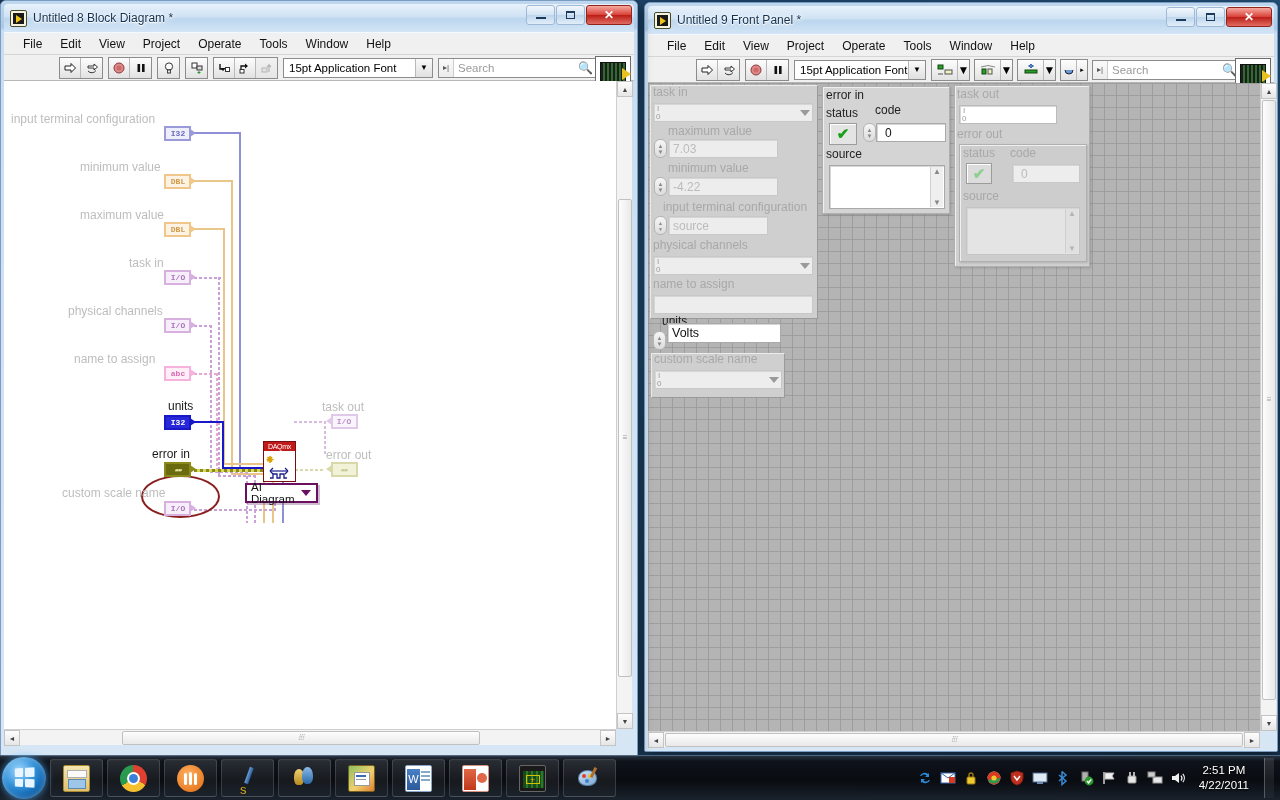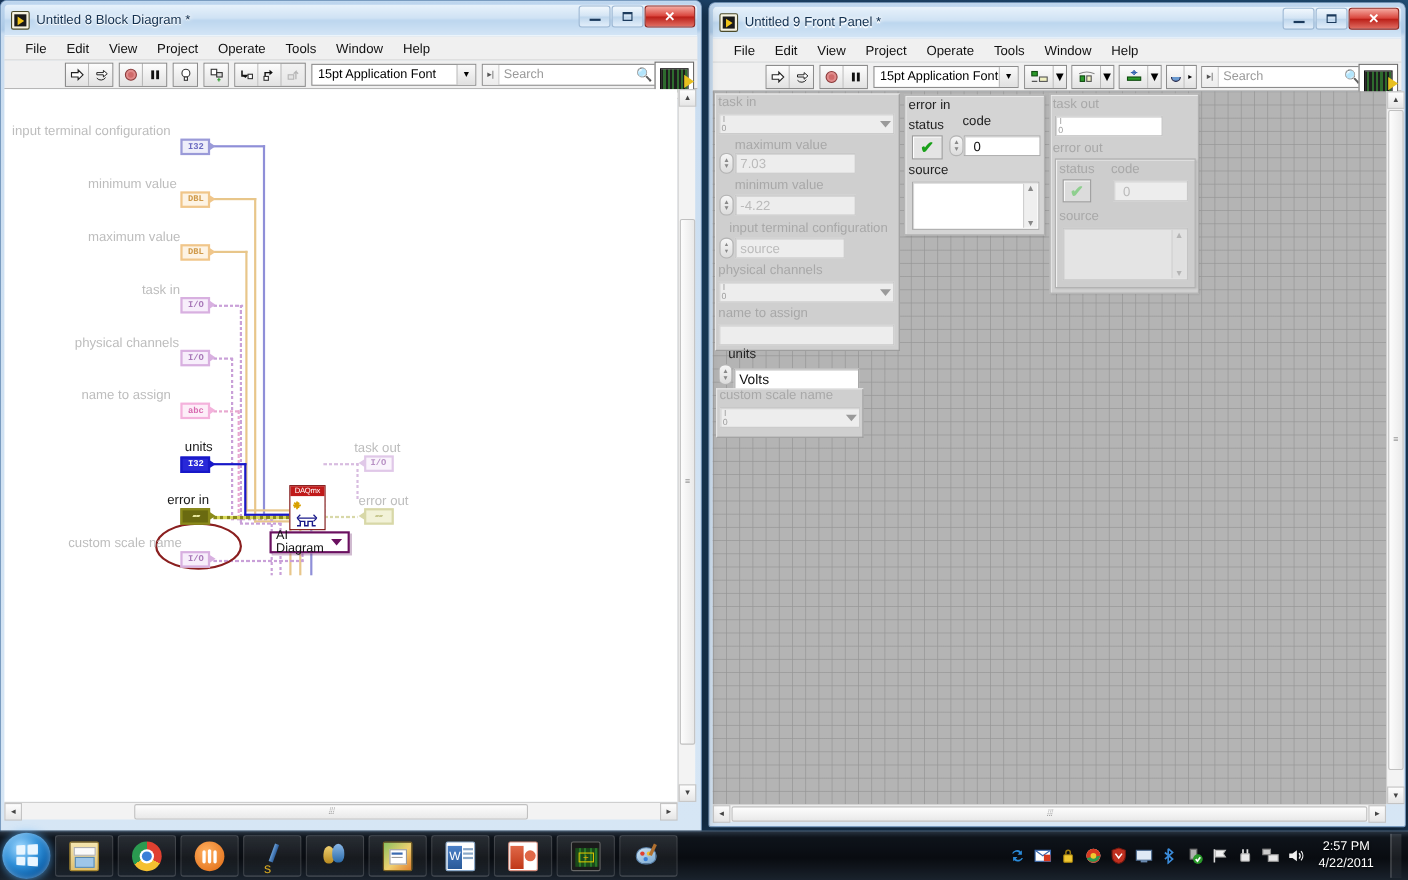--- a/index.html
+++ b/index.html
@@ -436,21 +436,21 @@
       <span class="combo-arrow"></span>
     </div>
 
     <span class="fp-cap" style="left:5px; top:194px;">name to assign</span>
     <div class="fp-box dim" style="left:5px; top:212px; width:160px; height:19px;">
       <span></span>
     </div>
 
     <span class="fp-cap on" style="left:14px; top:231px;">units</span>
     <div class="spinner" style="left:5px; top:248px;">▲<br>▼</div>
-    <div class="fp-box on" style="left:19px; top:252px; width:114px; height:20px; font-size:12.5px;">
+    <div class="fp-box on" style="left:19px; top:240px; width:114px; height:20px; font-size:12.5px;">
       <span>Volts</span>
     </div>
 
     <div class="panel-plate dim" style="left:3px; top:270px; width:134px; height:45px;"></div>
     <span class="fp-cap" style="left:6px; top:269px;">custom scale name</span>
     <div class="fp-box dim" style="left:6px; top:287px; width:128px; height:19px; padding-left:16px;">
       <span class="io-badge">I<br>0</span>
       <span></span>
       <span class="combo-arrow"></span>
     </div>
@@ -945,18 +945,18 @@
           <rect x="1" y="2" width="7" height="5" fill="#ccc" stroke="#888"></rect>
         </svg>
     </span>
     <span class="tray-ic">
       <svg width="16" height="16" viewBox="0 0 16 16">
           <path d="M2 6h3l4-3v10L5 10H2z" fill="#f0f0f0"></path>
           <path d="M11 5.5a4 4 0 010 5M12.8 3.8a6.5 6.5 0 010 8.4" fill="none" stroke="#f0f0f0" stroke-width="1.2"></path>
         </svg>
     </span>
     <div id="clock">
-      <div>2:57 PM</div>
+      <div>2:51 PM</div>
       <div>4/22/2011</div>
     </div>
     <div id="showdesk"></div>
   </div>
 </div>
 
 </body></html>

